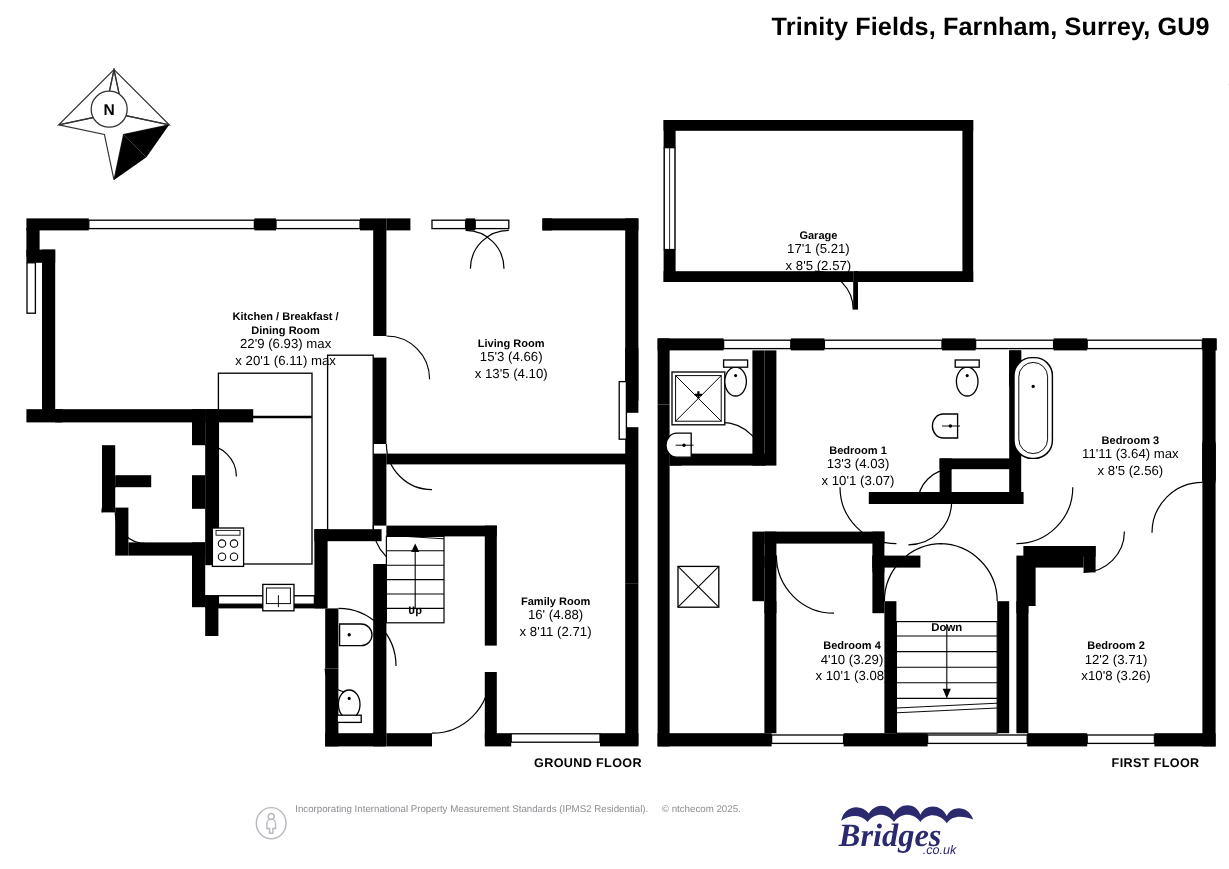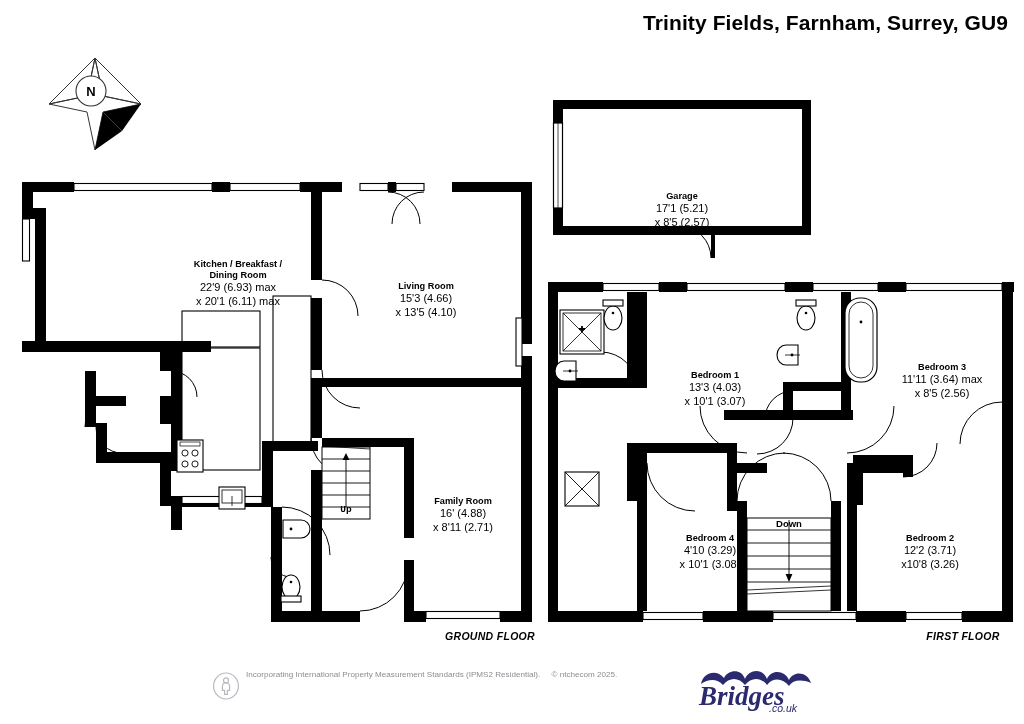--- a/index.html
+++ b/index.html
@@ -11,21 +11,21 @@
   
   .txt{position:absolute;text-align:center;line-height:1.22;}
   .title{right:16px;top:10px;font-size:21px;font-weight:bold;text-align:right;letter-spacing:.1px;}
   .areas{right:16px;top:44px;font-size:14.5px;text-align:right;line-height:1.5;}
   .areas div{white-space:nowrap;}
   .notice{right:16px;top:106px;font-size:9.5px;text-align:right;color:#111;}
 
   .room{font-size:9.2px;font-weight:bold;}
   .room .dim{font-weight:normal;font-size:11px;}
 
-  .floorlbl{font-size:10.5px;font-weight:bold;letter-spacing:.3px;font-style:italic;}
+  .floorlbl{font-size:10.5px;font-weight:bold;letter-spacing:.3px;}
   .updown{font-size:9.5px;font-weight:bold;}
 
   
   .footer{position:absolute;left:246px;top:669px;width:420px;
           font-size:8.1px;line-height:1.52;color:#8d8d93;text-align:left;}
   .footer .ref{letter-spacing:.1px;}
   .rics{position:absolute;left:212px;top:672px;width:28px;height:28px;}
 
   .logo{position:absolute;left:697px;top:665px;width:126px;height:48px;}
 </style>

